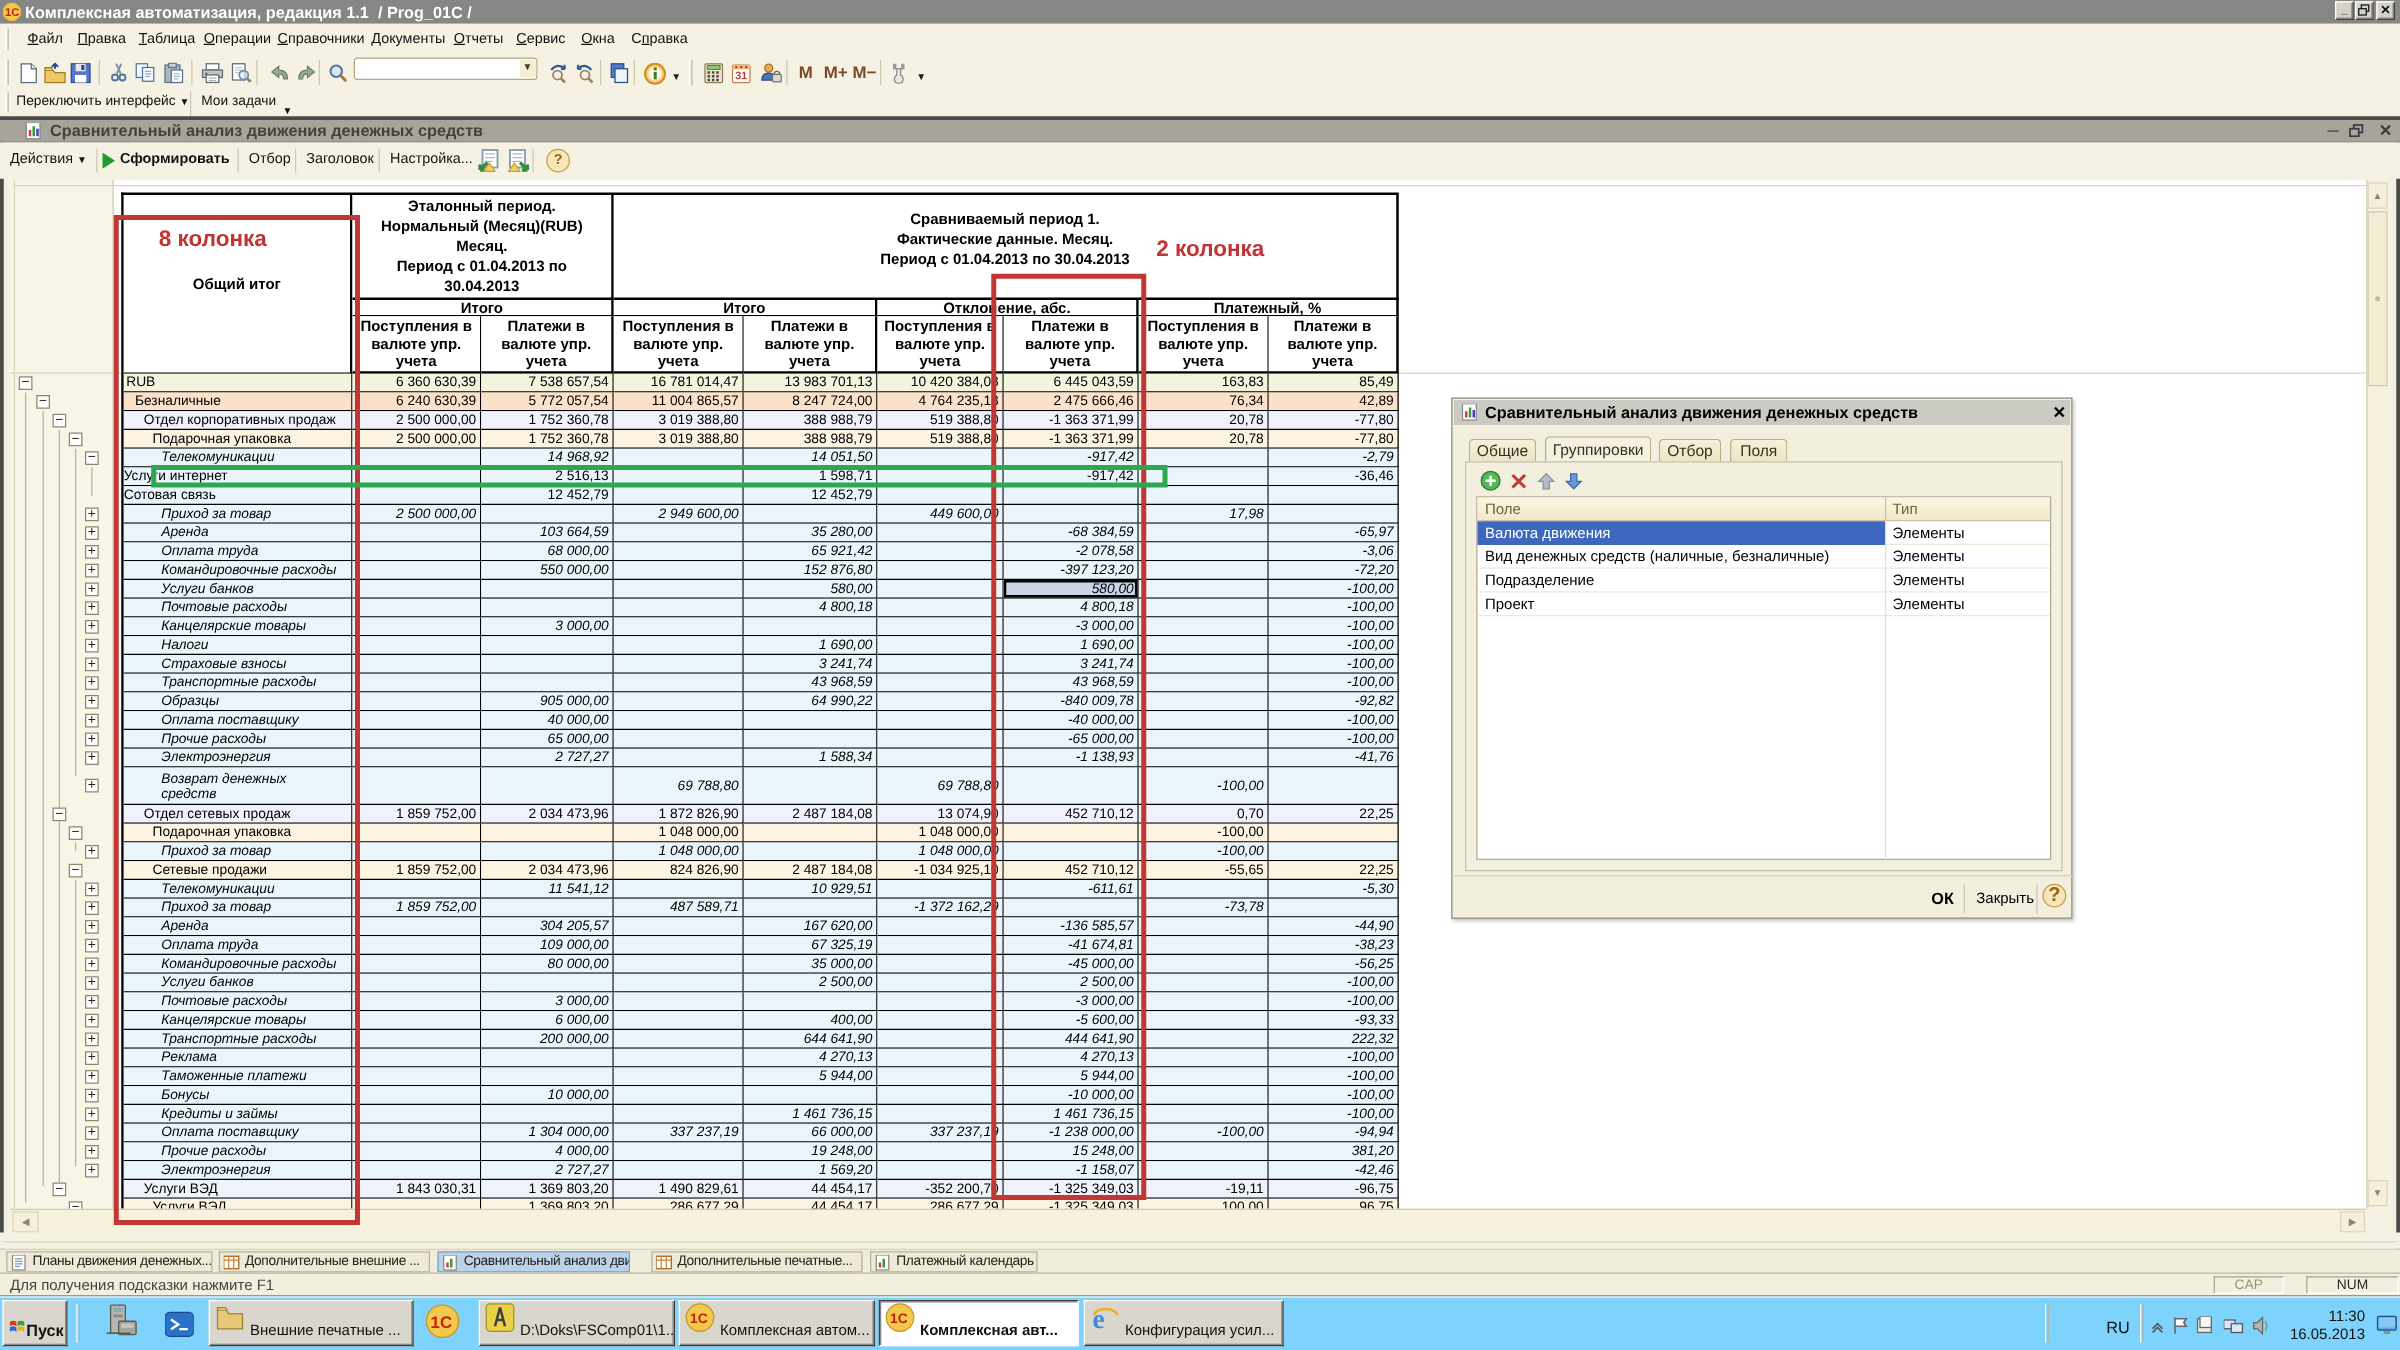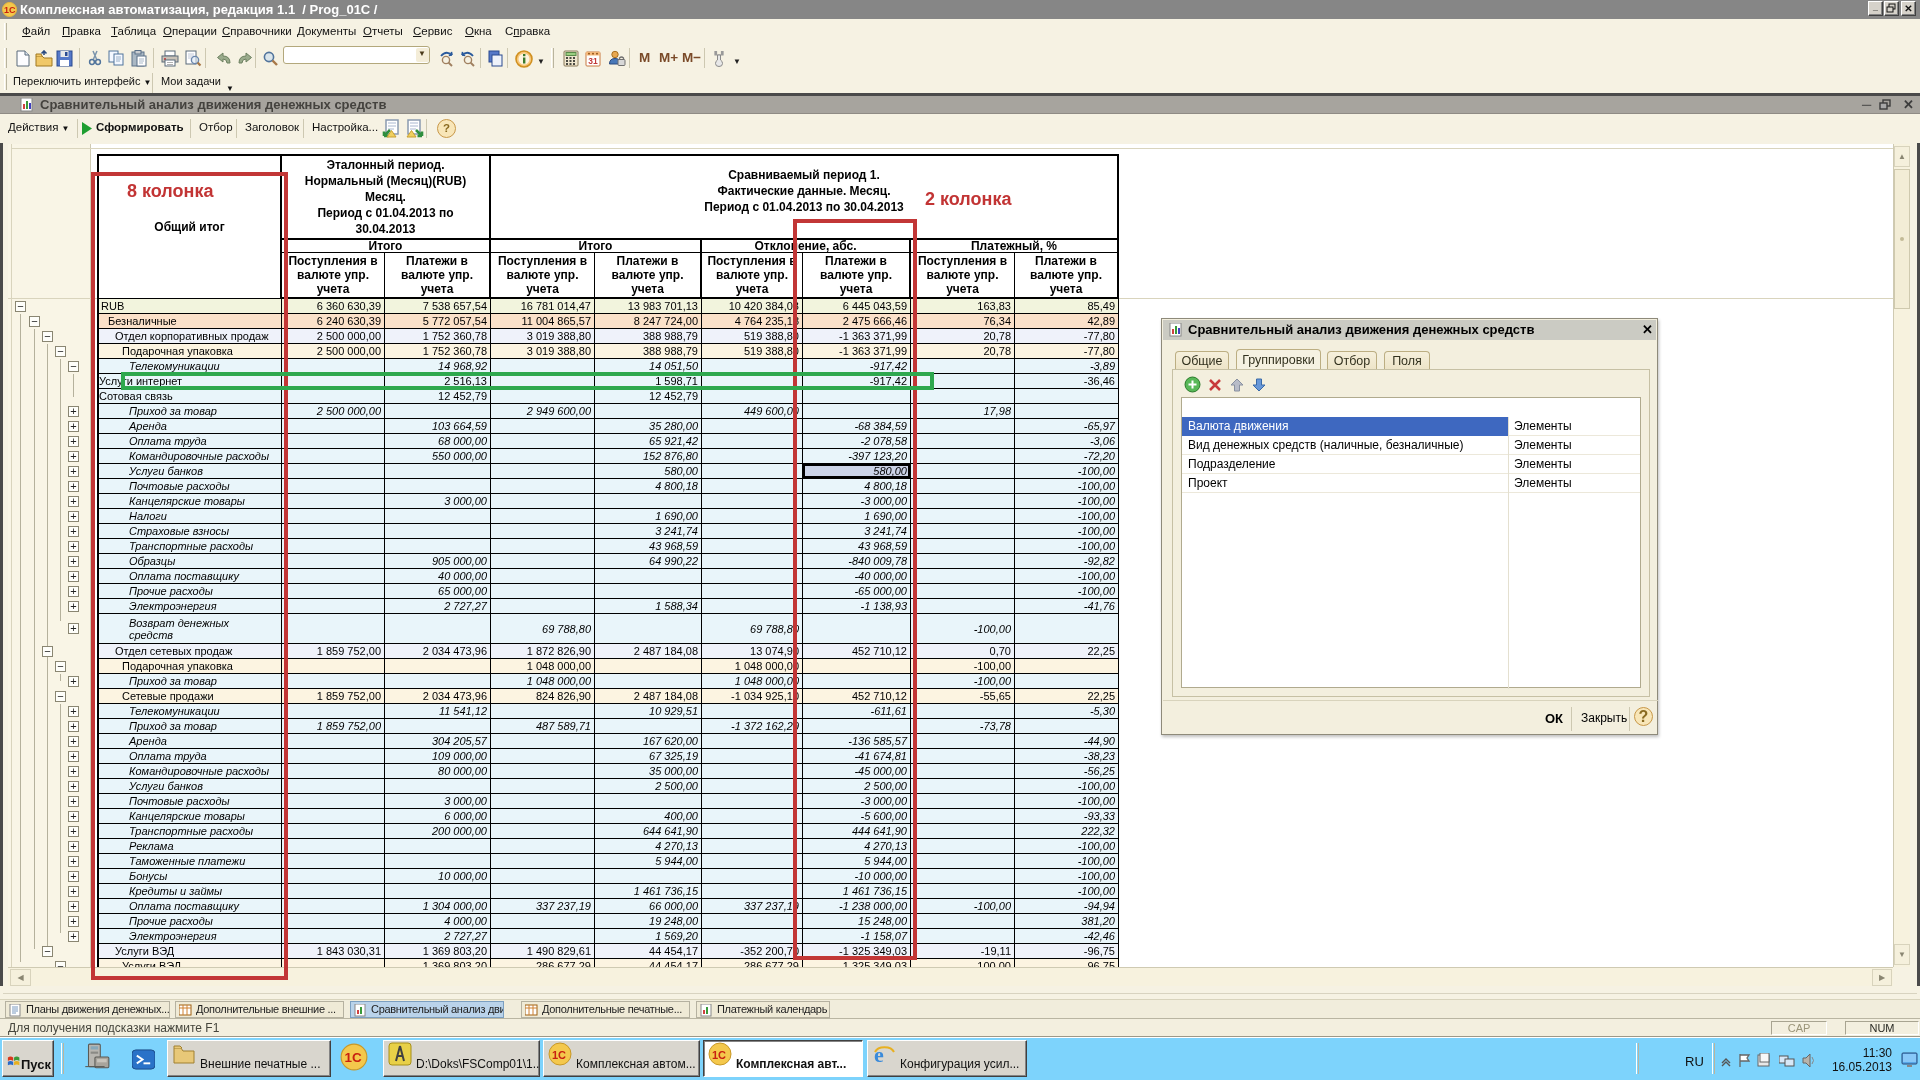--- a/index.html
+++ b/index.html
@@ -427,21 +427,21 @@
         </tr>
 <tr class="r4 it" style="height:15px">
           <td class="lb lv4">Телекомуникации</td>
           <td class="nu c1"></td>
           <td class="nu c2">14&nbsp;968,92</td>
           <td class="nu c3"></td>
           <td class="nu c4">14&nbsp;051,50</td>
           <td class="nu c5"></td>
           <td class="nu c6">-917,42</td>
           <td class="nu c7"></td>
-          <td class="nu c8">-3,89</td>
+          <td class="nu c8">-2,79</td>
         </tr>
 <tr class="r4" style="height:15px">
           <td class="lb lv5">Услуги интернет</td>
           <td class="nu c1"></td>
           <td class="nu c2">2&nbsp;516,13</td>
           <td class="nu c3"></td>
           <td class="nu c4">1&nbsp;598,71</td>
           <td class="nu c5"></td>
           <td class="nu c6">-917,42</td>
           <td class="nu c7"></td>
@@ -1054,20 +1054,25 @@
         <path d="M3 3 L13 13 M13 3 L3 13" stroke="#C83A3A" stroke-width="2.5"></path>
       </svg>
     <svg class="ab" style="left:66px;top:37px" width="16" height="16" viewBox="0 0 16 16">
         <path d="M8 2 L14 8 L10.5 8 L10.5 14 L5.5 14 L5.5 8 L2 8 Z" fill="#b8bcc8" stroke="#8890a0"></path>
       </svg>
     <svg class="ab" style="left:88px;top:37px" width="16" height="16" viewBox="0 0 16 16">
         <path d="M8 14 L2 8 L5.5 8 L5.5 2 L10.5 2 L10.5 8 L14 8 Z" fill="#6898D8" stroke="#3a6aa8"></path>
       </svg>
 
     <div id="dlist" style="left:18px;top:57px;width:460px;height:291px">
+      <div class="dhead">
+          <span class="ab" style="left:6px;top:2px">Поле</span>
+          <span class="ab" style="left:332px;top:2px">Тип</span>
+          <div class="ab" style="left:326px;top:0;width:1px;height:19px;background:#c8c2a0"></div>
+        </div>
       <div class="drow" style="top:19px">
           <div class="dsel ab" style="left:0;top:0;width:326px;height:19px">
             <span class="ab" style="left:6px;top:2px">Валюта движения</span>
           </div>
           <span class="ab" style="left:332px;top:2px">Элементы</span>
         </div>
       <div class="drow" style="top:38px">
           <span class="ab" style="left:6px;top:2px">Вид денежных средств (наличные, безналичные)</span>
           <span class="ab" style="left:332px;top:2px">Элементы</span>
         </div>

